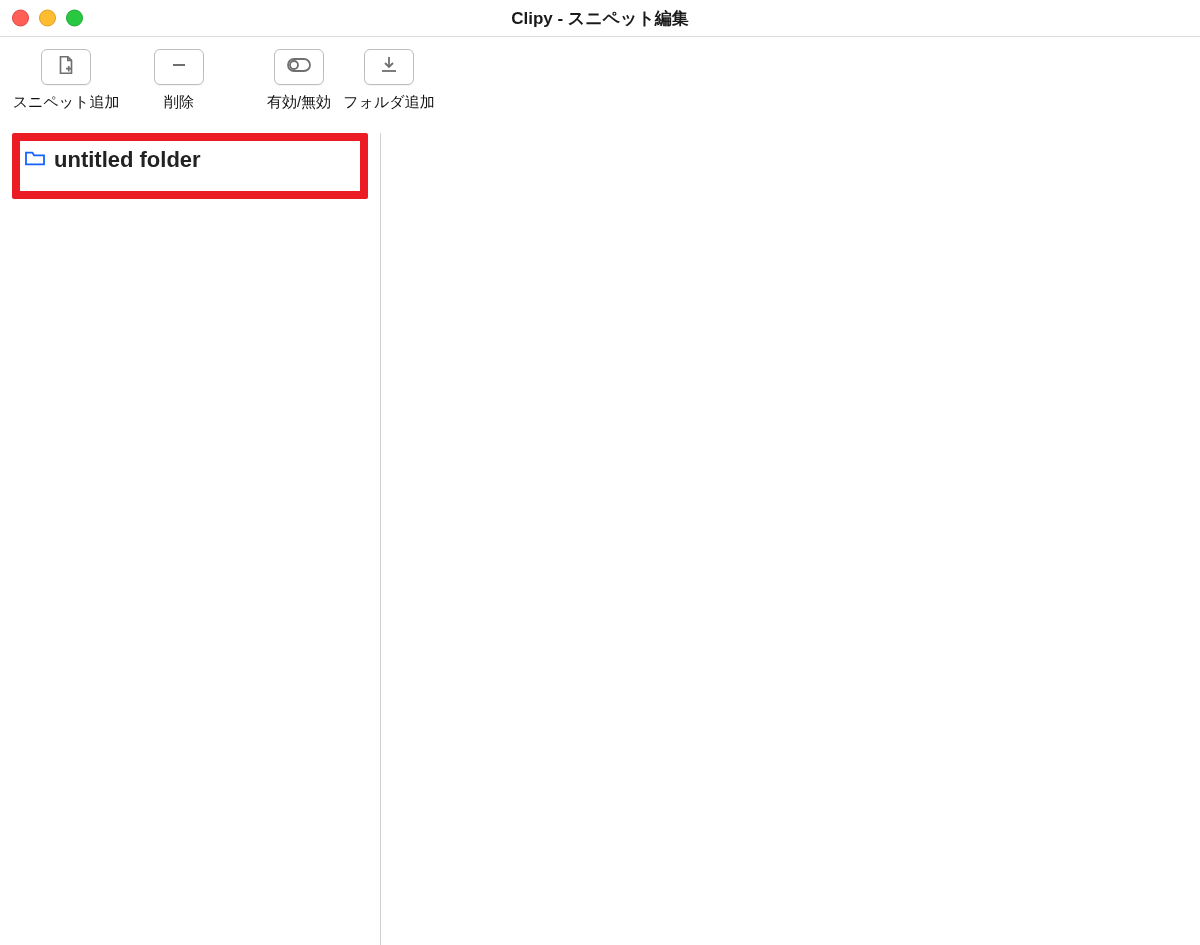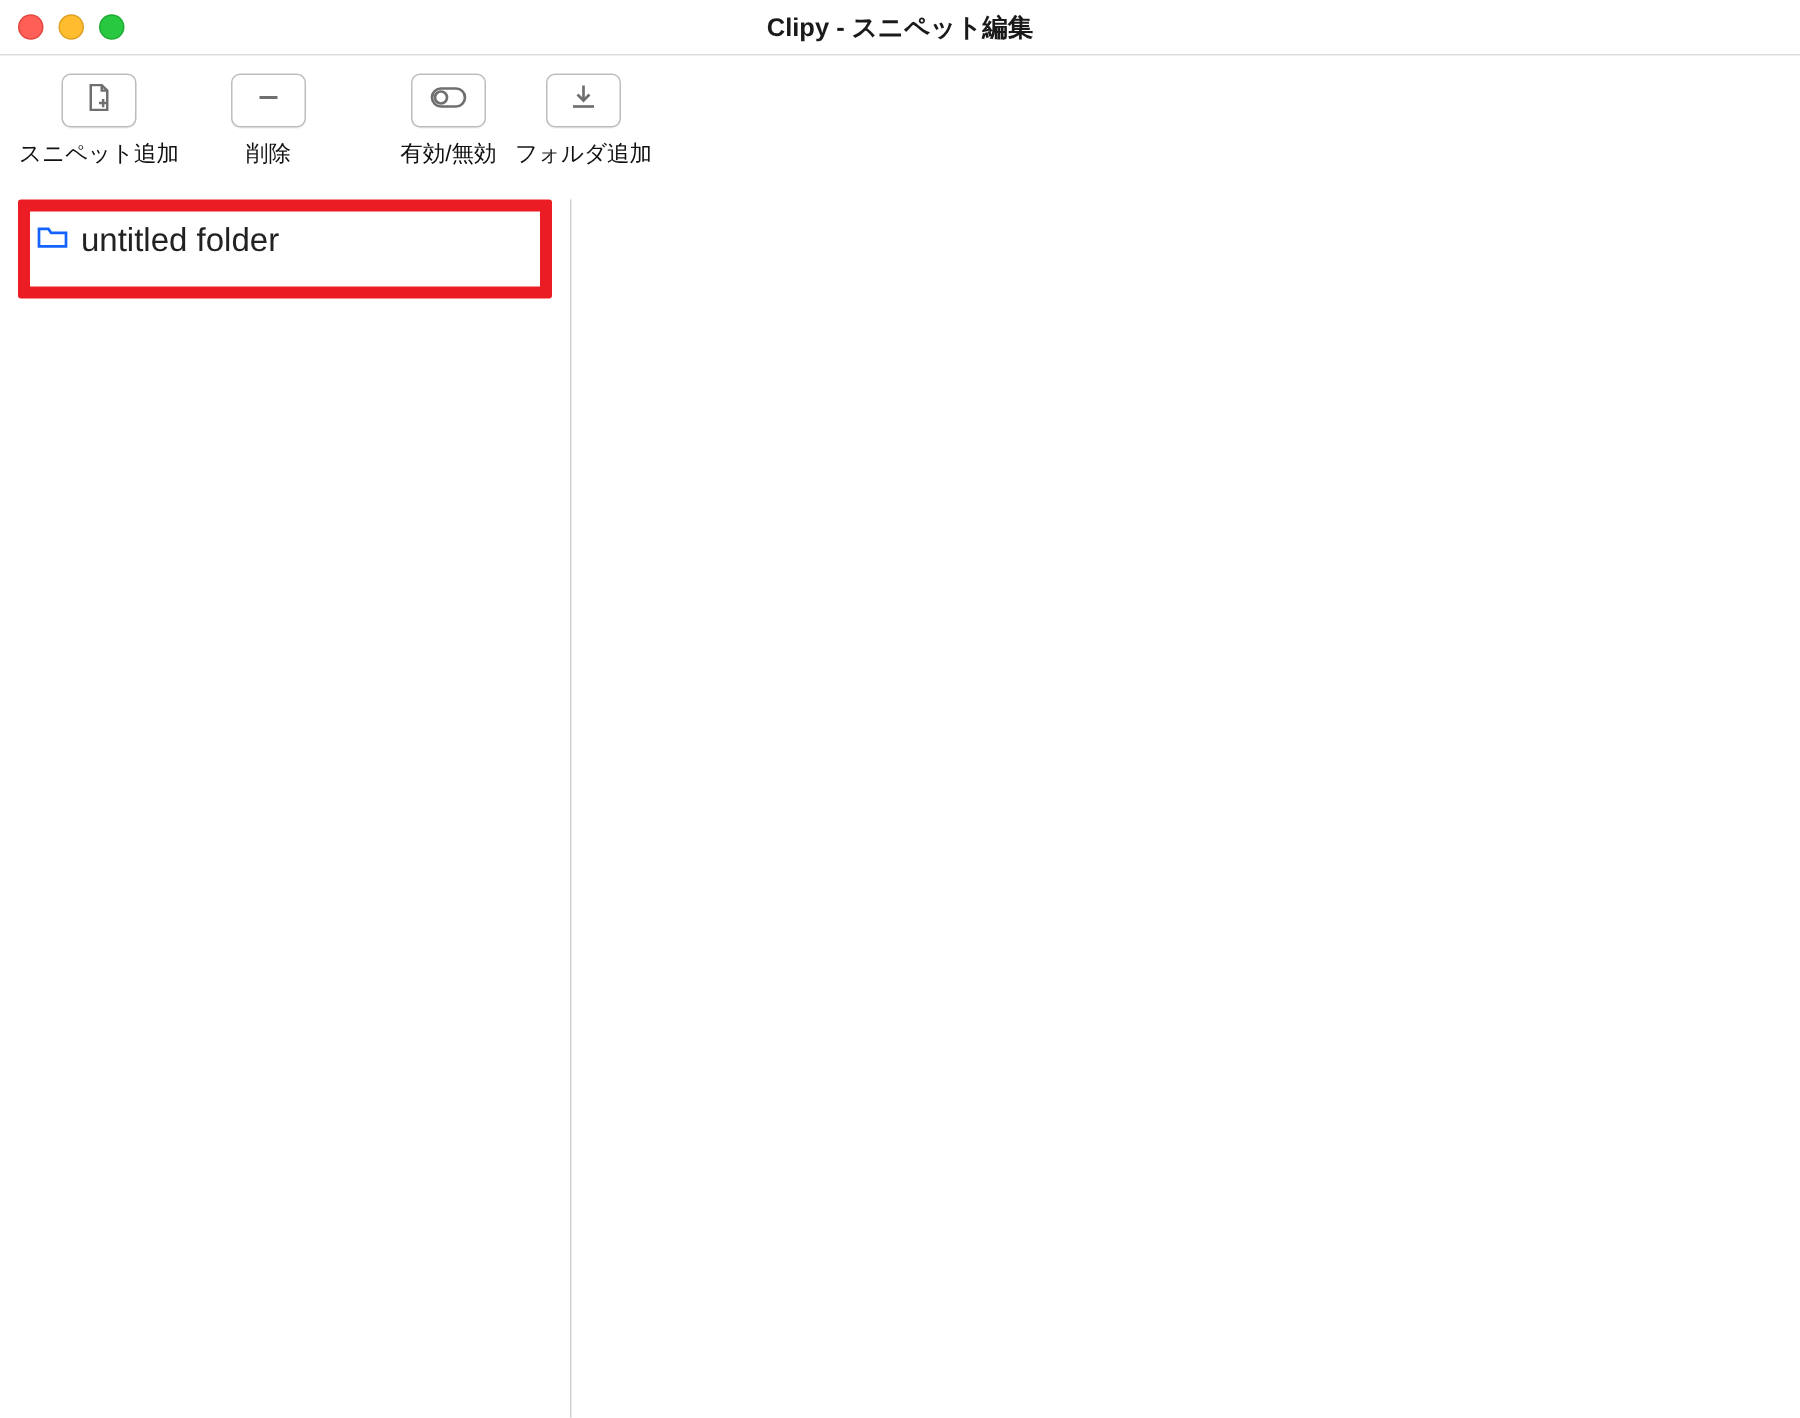--- a/index.html
+++ b/index.html
@@ -40,21 +40,21 @@
   
   .main{display:flex;height:calc(945px - 36px - 84px);}
   .sidebar{width:380px;border-right:1px solid var(--pane-sep);position:relative;}
   .content{flex:1;}
   
   .folder-row-wrap{
     margin:0 12px 0 12px;
     border:8px solid var(--red-highlight);
     border-radius:2px;
     padding:6px 4px 18px 4px;
-    display:flex;align-items:flex-start;gap:8px;
+    display:flex;align-items:flex-start;gap:8px;font-weight:bold;
   }
   .folder-icon{margin-top:2px;}
   .folder-label{font-size:22px;color:#222;}
 </style>
 </head>
 <body>
 
 <div class="titlebar">
   <div class="traffic-lights">
     <div class="dot close"></div>

